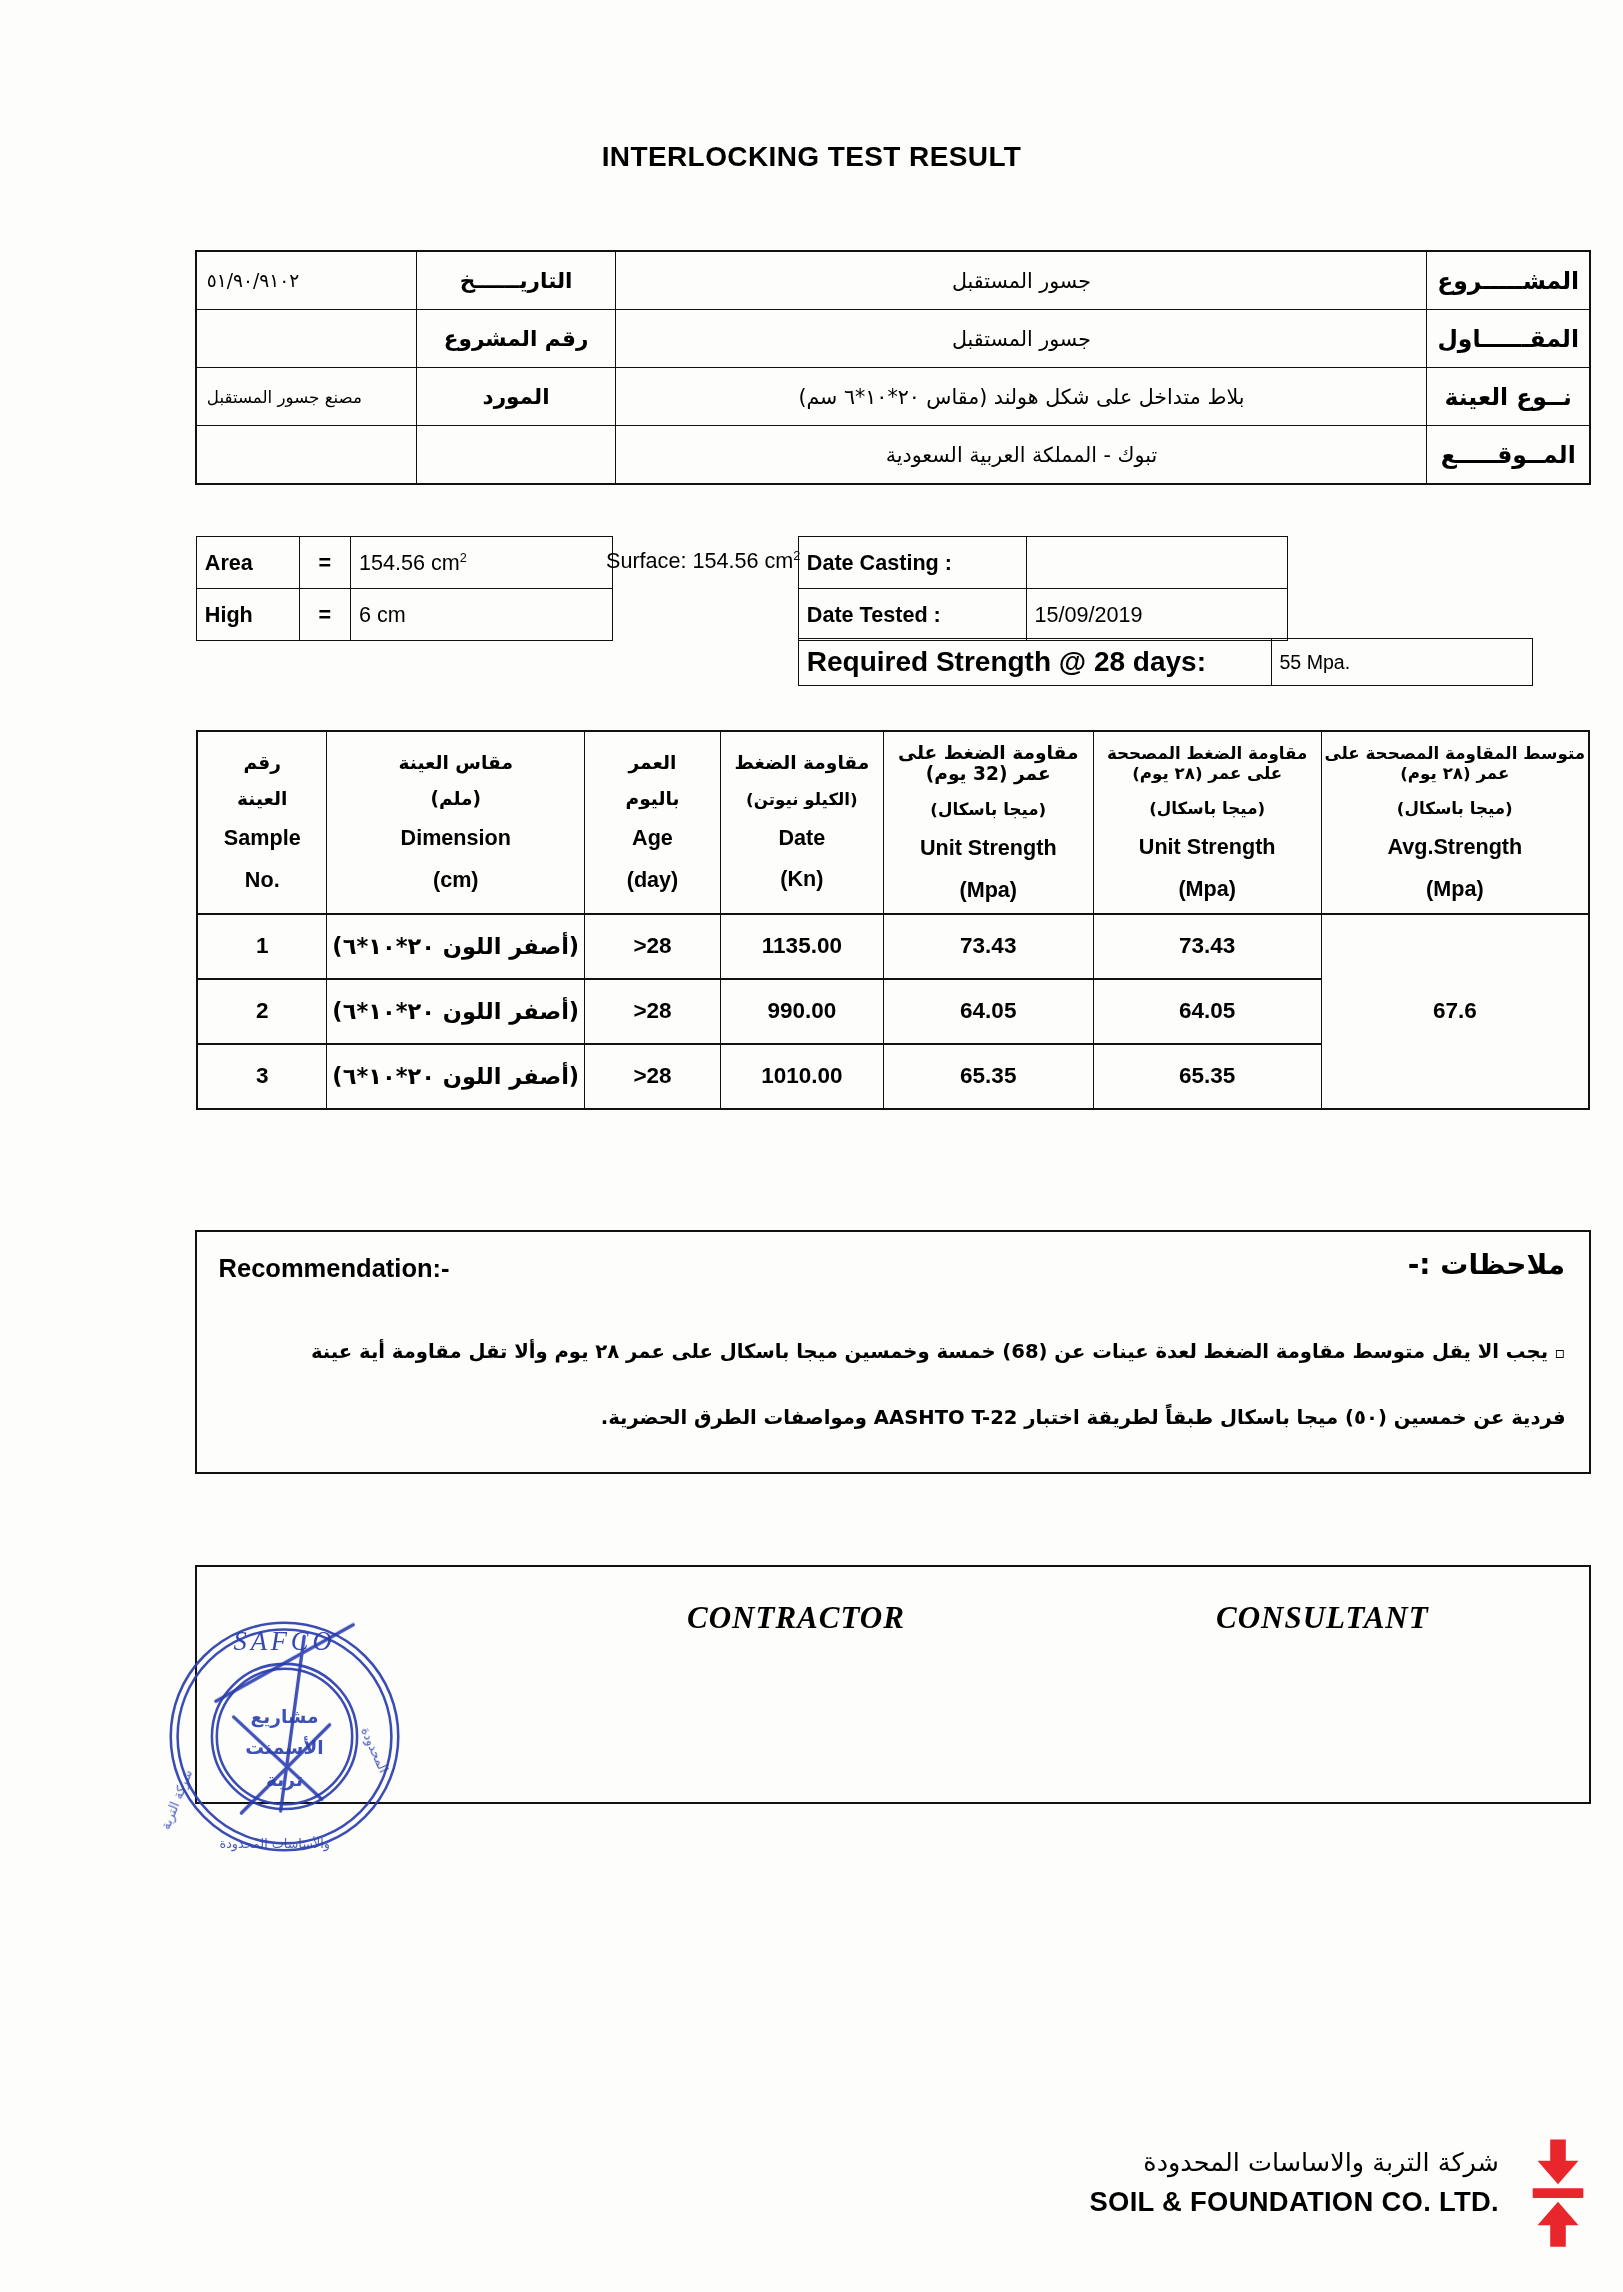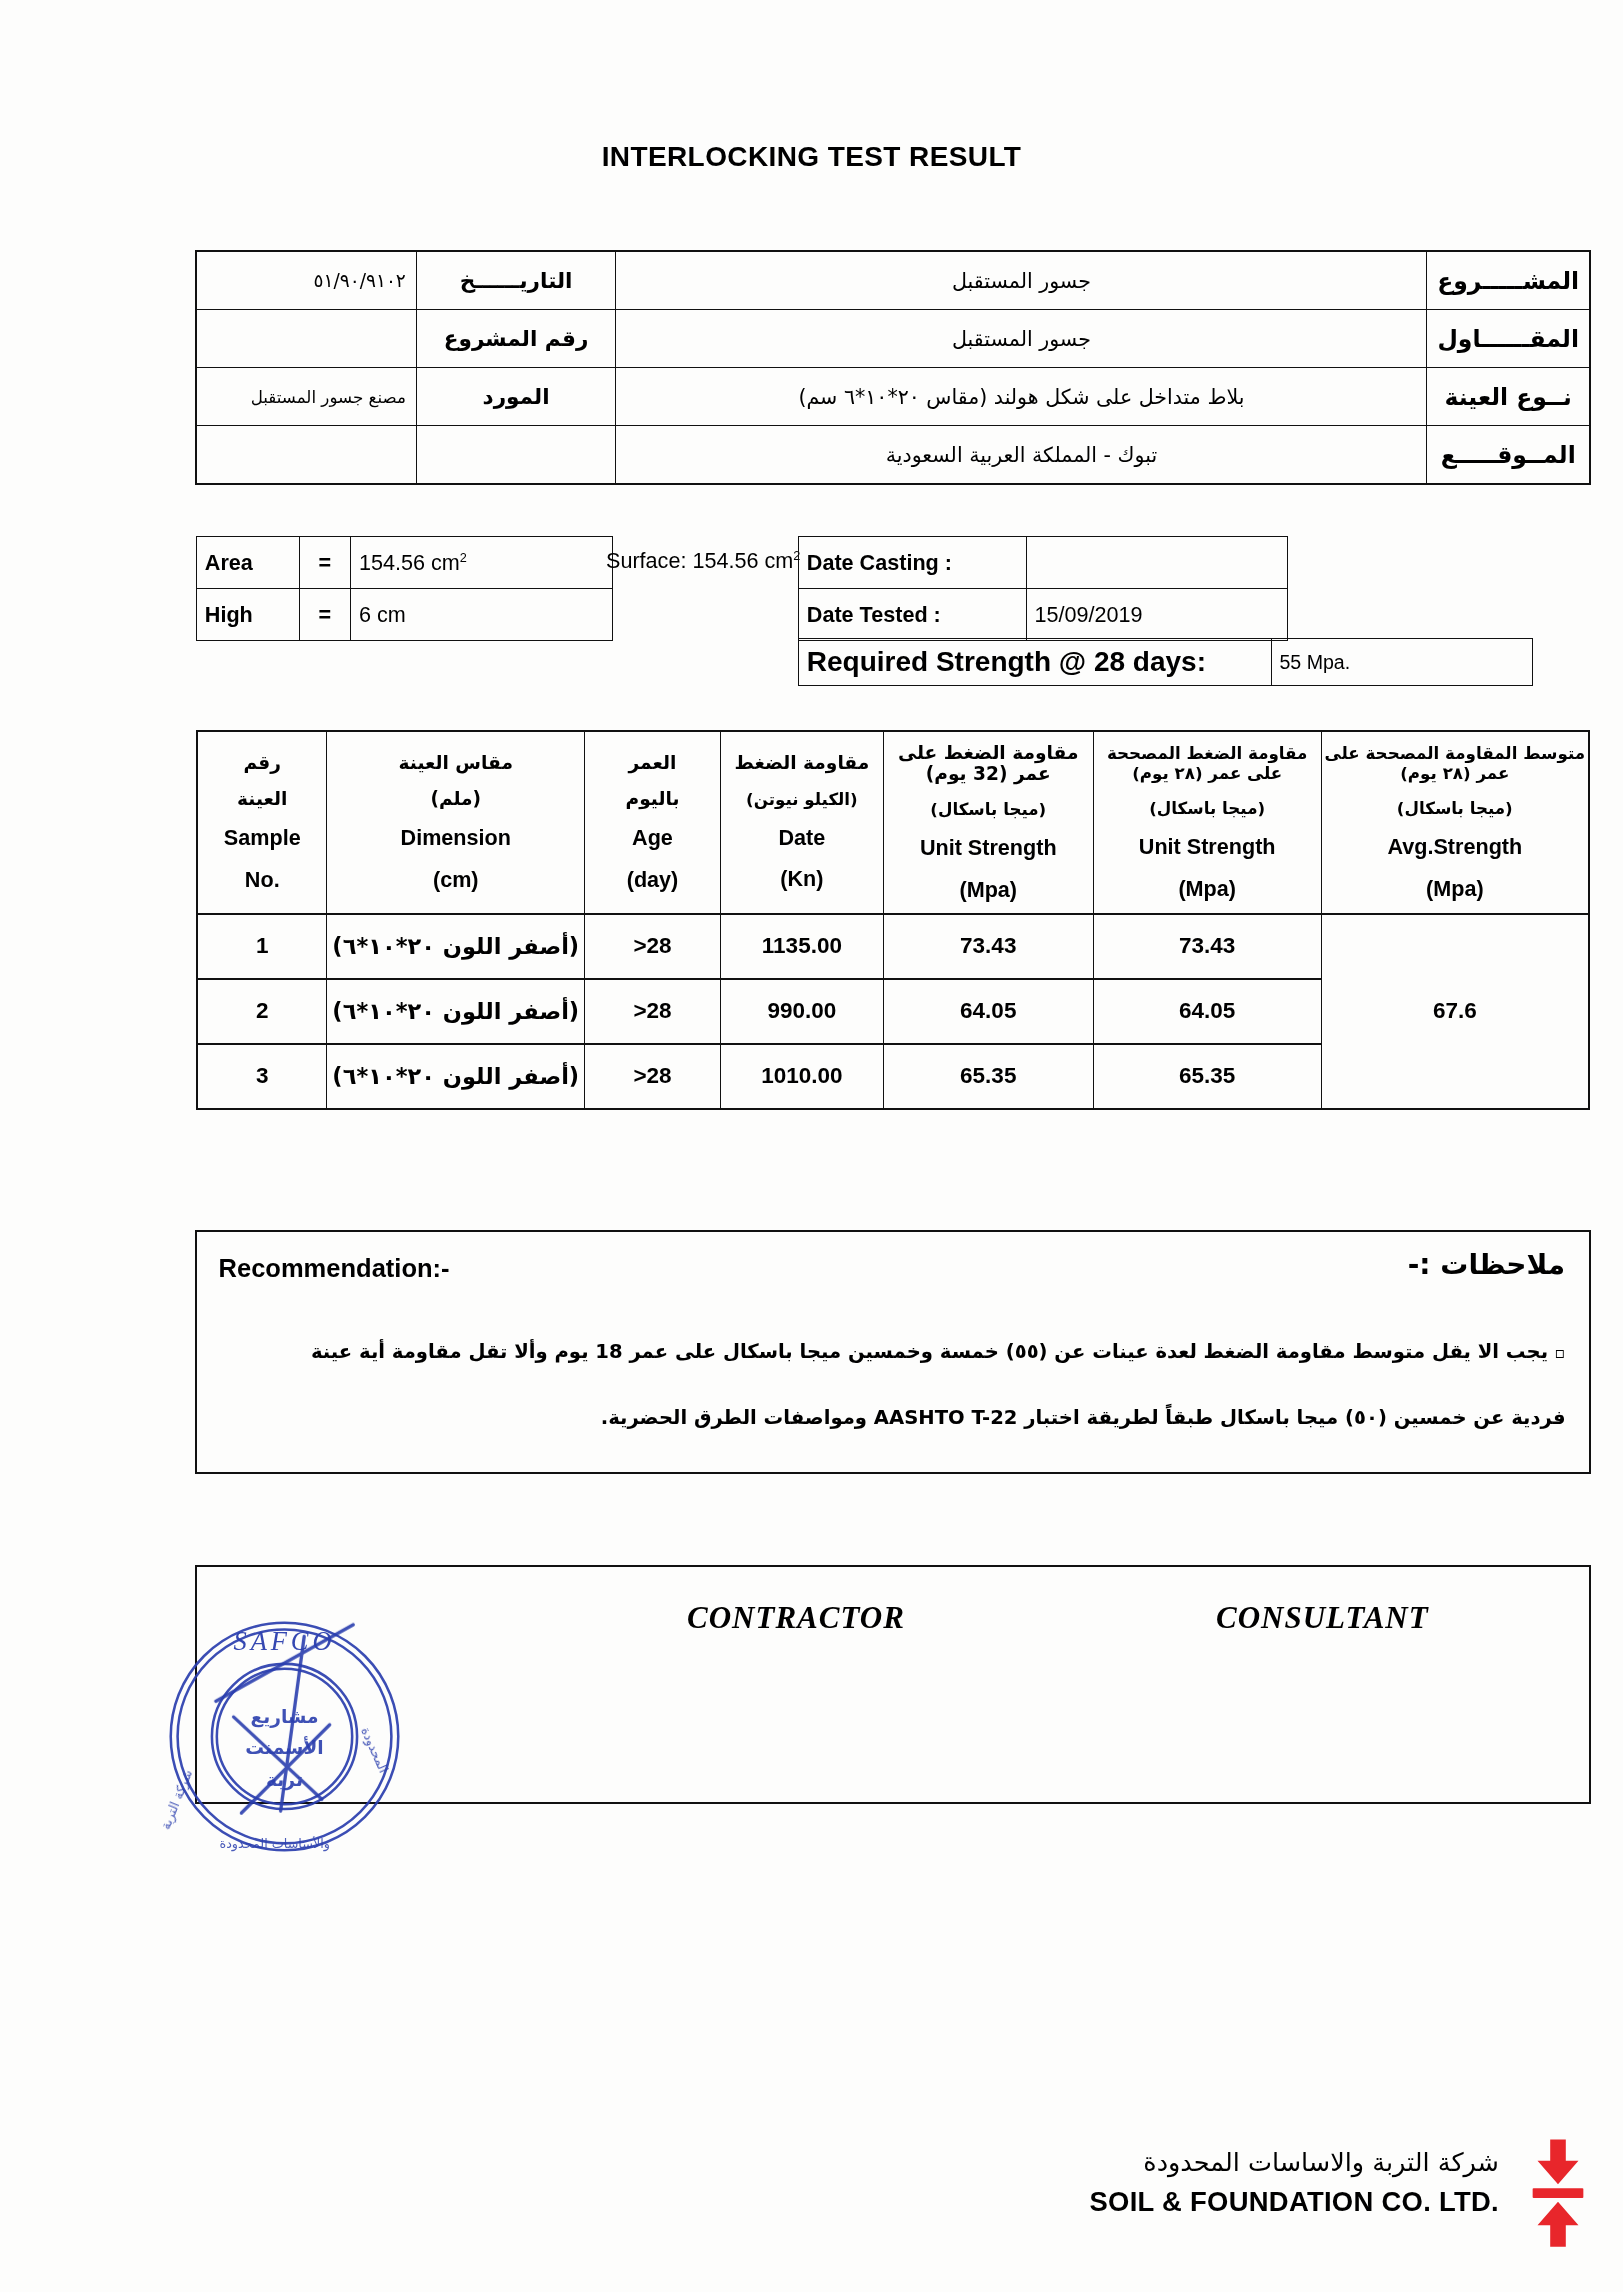--- a/index.html
+++ b/index.html
@@ -34,21 +34,21 @@
   
   .info-table {
     position:absolute; left:196px; top:251px; width:1394px;
     border:1px solid #111;
     box-shadow:0 0 0 1px #111;
   }
   .info-table td { border:1px solid #111; height:57px; vertical-align:middle; padding:0 9.8px; }
   .c-label   { width:135px; text-align:center; font-size:23.5px; font-weight:bold; }
   .c-value   { width:863px; text-align:center; font-size:20.6px; }
   .c-label2  { width:186px; text-align:center; font-size:21.6px; font-weight:bold; }
-  .c-value2  { width:210px; text-align:right; font-size:18.6px; }
+  .c-value2  { width:210px; text-align:left; font-size:18.6px; }
 
   
   .area-wrap { position:absolute; left:196px; top:536px; width:1402px; height:176px; }
   .area-wrap table { position:absolute; }
   .tbl-area { left:0; top:0; }
   .tbl-area td { border:1px solid #111; height:51px; font-size:21.6px; padding:0 7.8px; vertical-align:middle; }
   .tbl-area .k { width:86px; font-weight:bold; }
   .tbl-area .eq { width:35px; font-weight:bold; text-align:center; }
   .tbl-area .v { width:245px; }
   .surface-lbl { position:absolute; left:410px; top:11.8px; font-size:21.6px; }
@@ -281,21 +281,21 @@
     </tbody>
   </table>
 
   <div class="rec-box">
     <div class="rec-head">
       <span class="rec-en">Recommendation:-</span>
       <span class="rec-ar">ملاحظات :-</span>
     </div>
     <div class="rec-l1">
       <span class="bullet">▫</span>
-      <span>يجب الا يقل متوسط مقاومة الضغط لعدة عينات عن (٥٥) خمسة وخمسين  ميجا باسكال على عمر 18 يوم وألا تقل مقاومة أية عينة</span>
+      <span>يجب الا يقل متوسط مقاومة الضغط لعدة عينات عن (68) خمسة وخمسين  ميجا باسكال على عمر ٢٨ يوم وألا تقل مقاومة أية عينة</span>
     </div>
     <div class="rec-l2">فردية عن خمسين (٥٠) ميجا باسكال طبقاً لطريقة اختبار  AASHTO T-22  ومواصفات الطرق الحضرية.</div>
   </div>
 
   <div class="sig-box">
     <div class="sig-contractor">CONTRACTOR</div>
     <div class="sig-consultant">CONSULTANT</div>
   </div>
 
   <svg class="stamp" viewBox="0 0 260 260">

